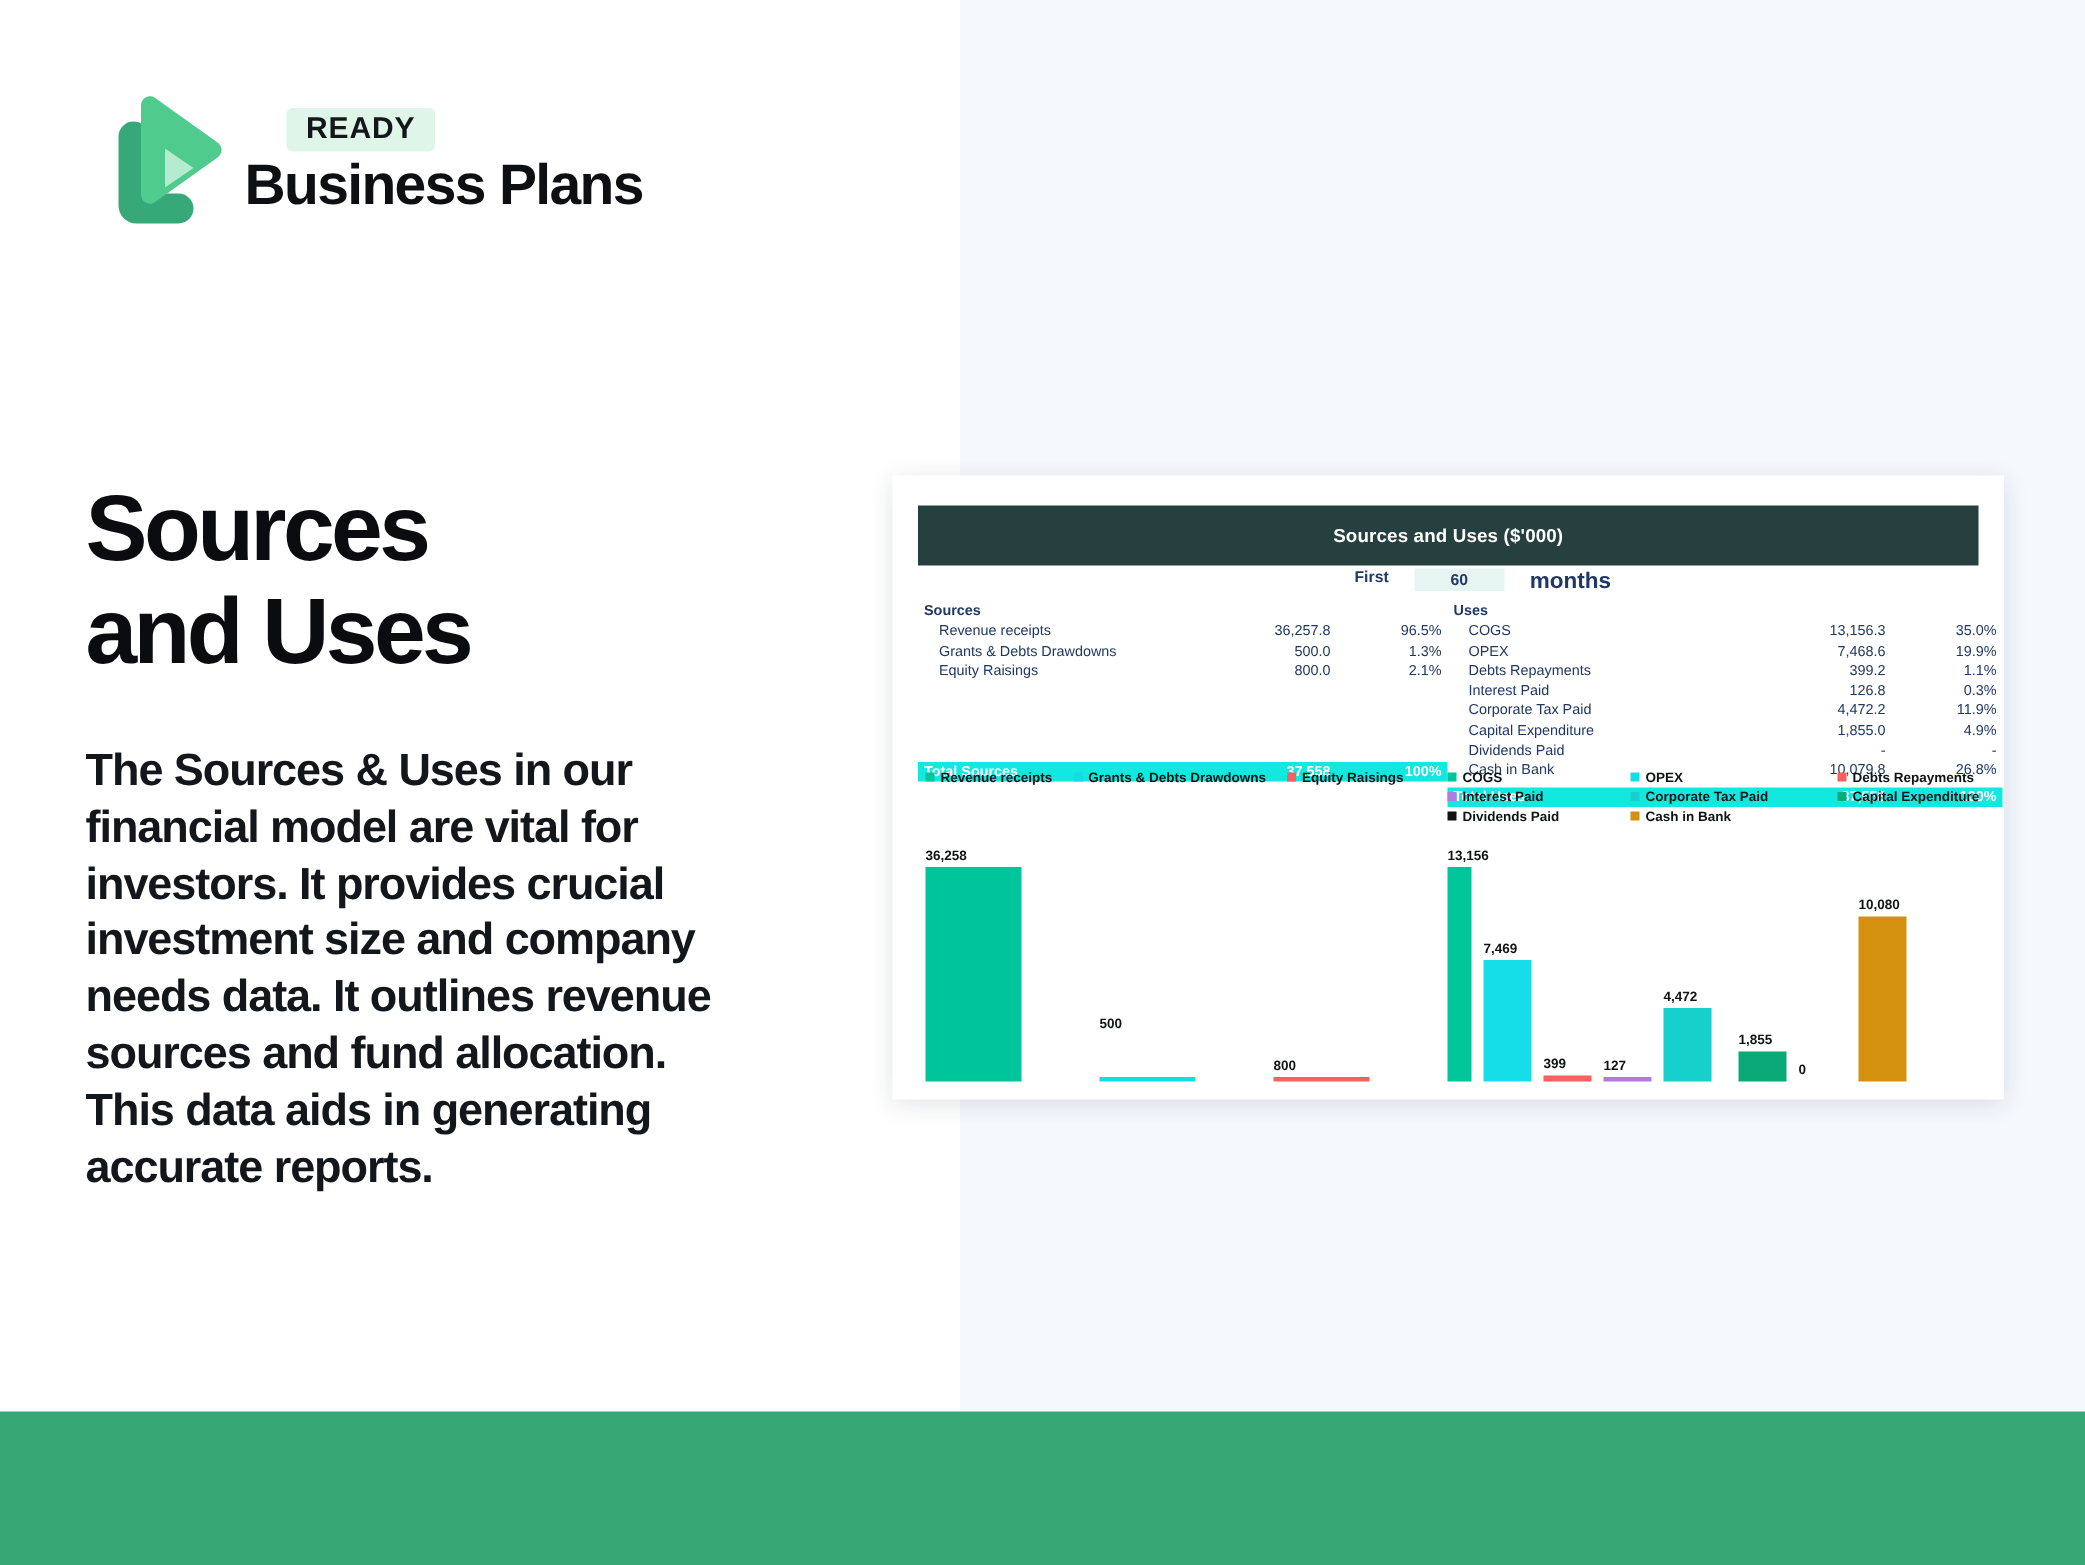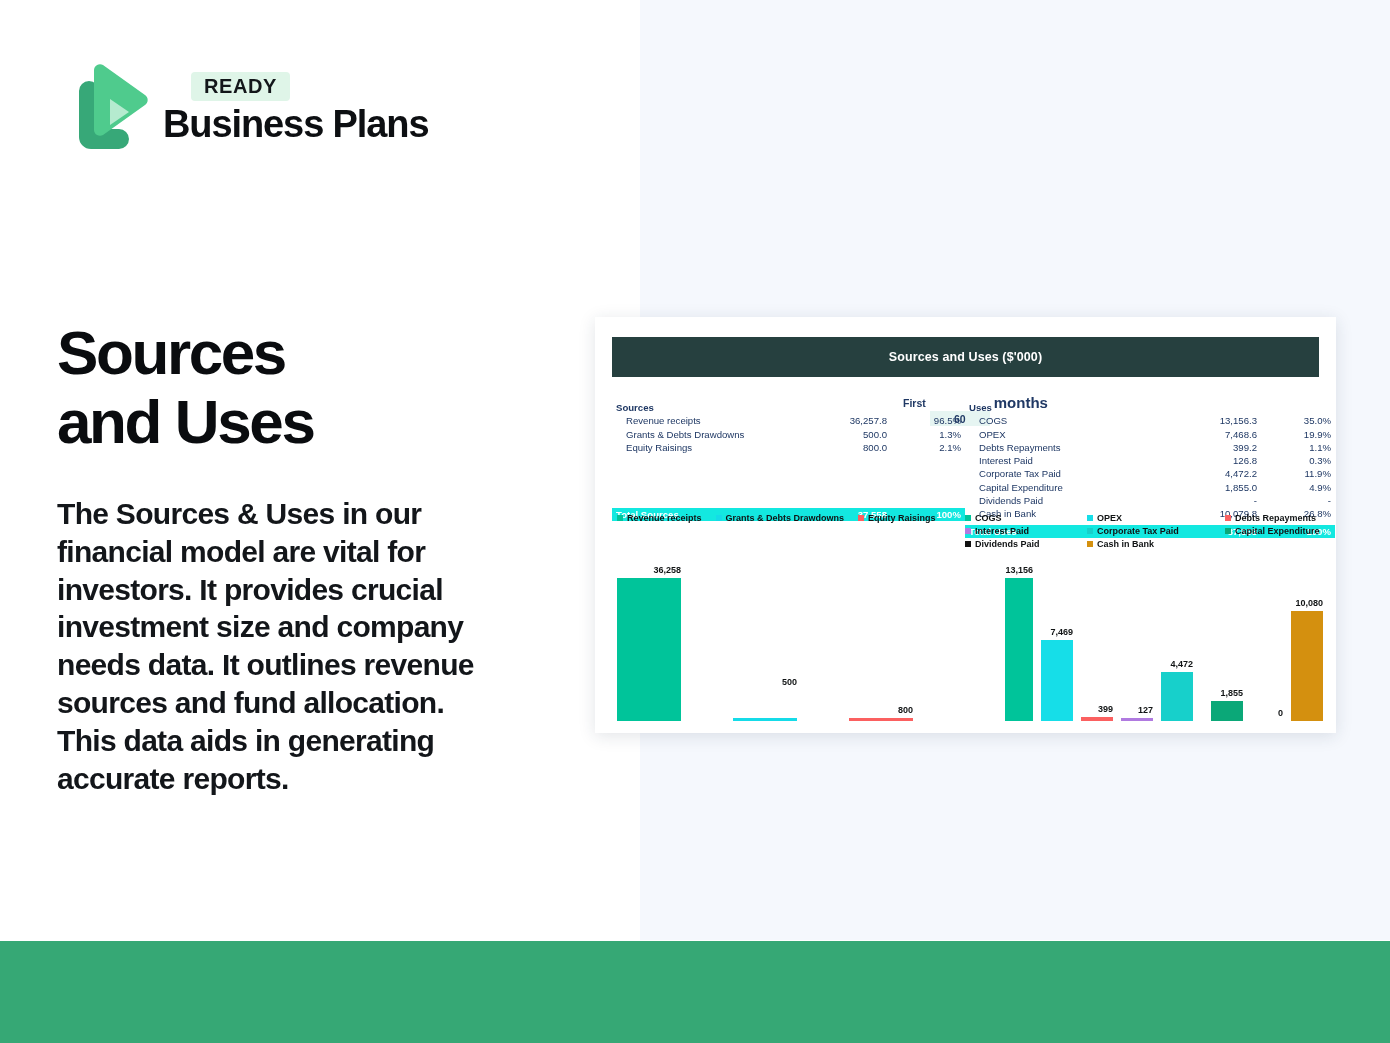--- a/index.html
+++ b/index.html
@@ -109,43 +109,42 @@
     align-items: center;
     justify-content: center;
     letter-spacing: 0.1px;
   }
 
   .period-row {
     position: absolute;
     left: 0; top: 62px;
     width: 741px;
     display: flex;
-    align-items: center;
-    gap: 4px;
+    align-items: flex-start;
+    gap: 17px;
     padding-left: 308px;
   }
   .period-label {
     font-size: 10.5px;
     font-weight: bold;
     color: #1f3864;
   }
   .period-input {
     width: 60px;
     height: 15px;
     background: #e6f5f2;
     color: #1f3864;
     font-size: 10.5px;
     font-weight: bold;
     display: flex;
     align-items: center;
     justify-content: center;
     border: none;
     text-align: center;
     font-family: "Liberation Sans", sans-serif;
-    margin-top: 32px;
   }
   .period-unit {
     font-size: 15px;
     font-weight: bold;
     color: #1f3864;
   }
 
   
   .tables {
     position: absolute;
@@ -229,21 +228,21 @@
     height: 160px;
     display: flex;
     align-items: flex-end;
   }
   .bar-slot {
     position: relative;
     height: 160px;
     display: flex;
     flex-direction: column;
     justify-content: flex-end;
-    align-items: flex-end;
+    align-items: flex-start;
   }
   .bar {
     width: 100%;
     min-height: 0;
   }
   .bar-label {
     font-size: 9px;
     font-weight: bold;
     color: #101314;
     margin-bottom: 3px;
@@ -450,21 +449,21 @@
               <div class="bar" style="height: 3px; background: rgb(21, 219, 232);"></div>
             </div>
             <div class="bar-slot" style="width: 76px; margin-right: 52px;">
               <div class="bar-label">800</div>
               <div class="bar" style="height: 3.15517px; background: rgb(251, 96, 96);"></div>
             </div>
           </div>
       </div>
       <div class="chart right">
         <div class="plot" id="plot-right">
-            <div class="bar-slot" style="width: 28px; margin-right: 8px; margin-left: 40px;">
+            <div class="bar-slot" style="width: 16px; margin-right: 8px;">
               <div class="bar-label">13,156</div>
               <div class="bar" style="height: 143px; background: rgb(0, 196, 154);"></div>
             </div>
             <div class="bar-slot" style="width: 32px; margin-right: 8px;">
               <div class="bar-label">7,469</div>
               <div class="bar" style="height: 81.1848px; background: rgb(22, 222, 232);"></div>
             </div>
             <div class="bar-slot" style="width: 32px; margin-right: 8px;">
               <div class="bar-label">399</div>
               <div class="bar" style="height: 4.33696px; background: rgb(251, 96, 96);"></div>

